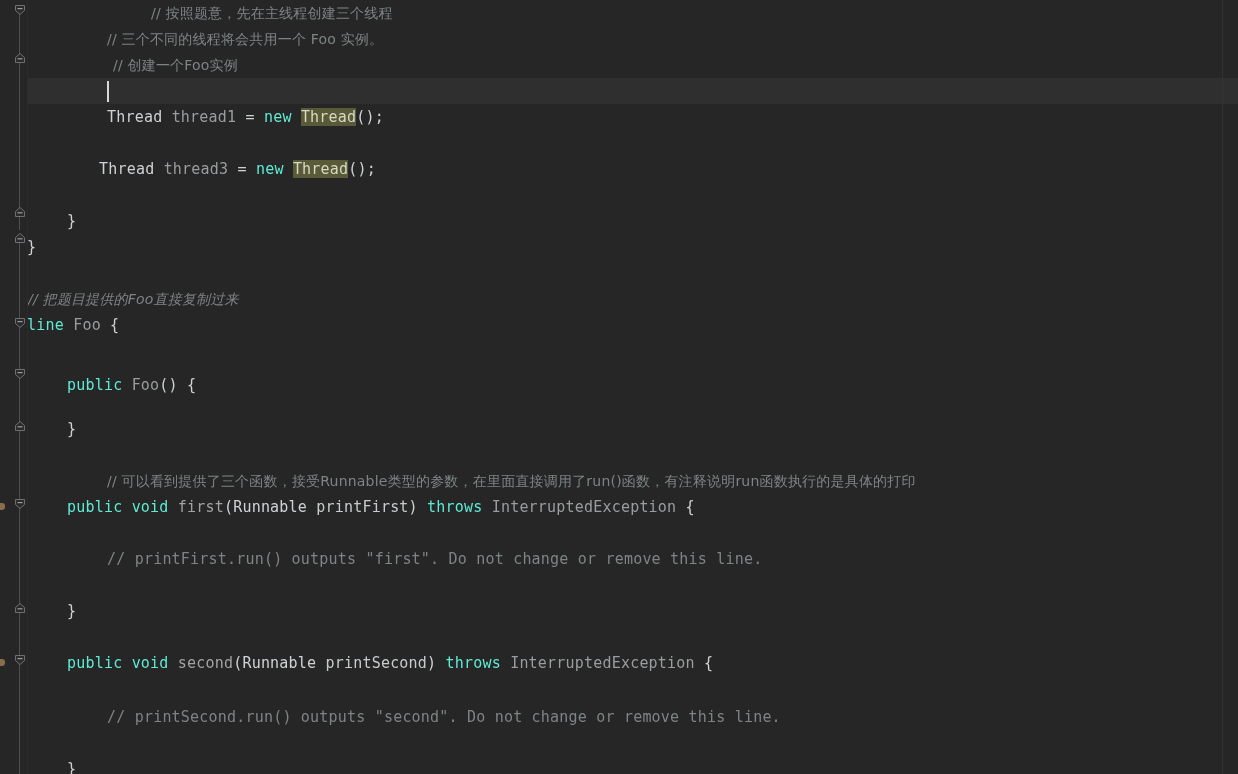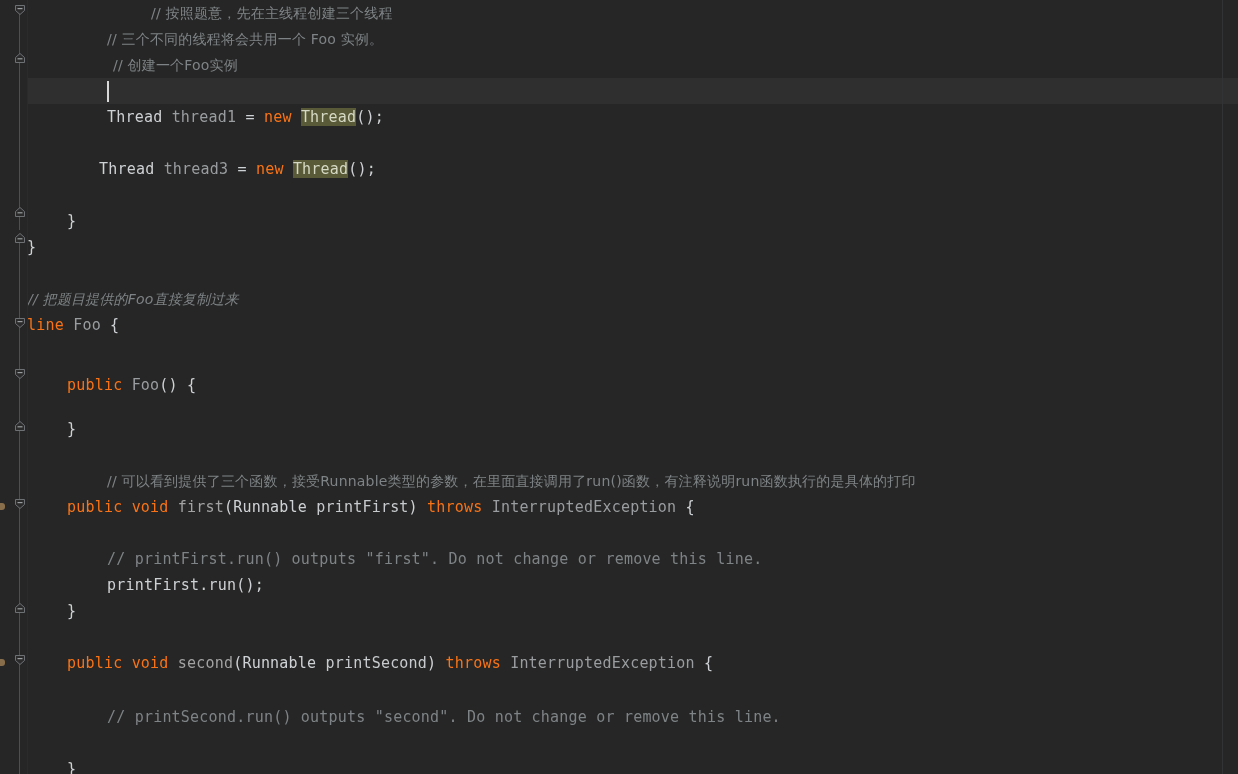--- a/index.html
+++ b/index.html
@@ -108,21 +108,21 @@
   }
   .caret {
     position: absolute;
     width: 2px;
     height: 21px;
     background: #d8d8d8;
     z-index: 6;
   }
 
   
-  .t-kw       { color: #f97316; }
+  .t-kw       { color: #5eead4; }
   .t-plain    { color: #cfd2d4; }
   .t-ident    { color: #9a9d9f; }
   .t-comment  { color: #7e8385; }
   .t-method   { color: #a3a3a3; }
   .t-param    { color: #c8cbcd; }
   .t-punc     { color: #cfd2d4; }
   .hl-usage   { background: #585a38; color: #d6d9c4; }
 
   .t-comment-cjk {
     font-family: "DejaVu Sans", sans-serif;
@@ -220,21 +220,20 @@
       <div class="line" style="top: 312px; left: 0px;"><span class="t-kw">line</span><span class="t-plain"> </span><span class="t-ident">Foo</span><span class="t-punc"> {</span></div>
       <div class="line" style="top: 338px; left: 0px;"></div>
       <div class="line" style="top: 364px; left: 40px; margin-top: 8px;"><span class="t-kw">public</span><span class="t-plain"> </span><span class="t-ident">Foo</span><span class="t-punc">() {</span></div>
       <div class="line" style="top: 390px; left: 40px;"></div>
       <div class="line" style="top: 416px; left: 40px;"><span class="t-punc">}</span></div>
       <div class="line" style="top: 442px; left: 40px;"></div>
       <div class="line" style="top: 468px; left: 80px;"><span class="t-comment t-comment-cjk">// 可以看到提供了三个函数，接受Runnable类型的参数，在里面直接调用了run()函数，有注释说明run函数执行的是具体的打印</span></div>
       <div class="line" style="top: 494px; left: 40px;"><span class="t-kw">public</span><span class="t-plain"> </span><span class="t-kw">void</span><span class="t-plain"> </span><span class="t-method">first</span><span class="t-punc">(</span><span class="t-plain">Runnable</span><span class="t-plain"> </span><span class="t-param">printFirst</span><span class="t-punc">) </span><span class="t-kw">throws</span><span class="t-plain"> </span><span class="t-ident">InterruptedException</span><span class="t-punc"> {</span></div>
       <div class="line" style="top: 520px; left: 40px;"></div>
       <div class="line" style="top: 546px; left: 80px;"><span class="t-comment">// printFirst.run() outputs "first". Do not change or remove this line.</span></div>
-      <div class="line" style="top: 572px; left: 80px;"><span class="t-plain">printFirst</span><span class="t-punc">.</span><span class="t-plain">run</span><span class="t-punc">();</span></div>
       <div class="line" style="top: 598px; left: 40px;"><span class="t-punc">}</span></div>
       <div class="line" style="top: 624px; left: 40px;"></div>
       <div class="line" style="top: 650px; left: 40px;"><span class="t-kw">public</span><span class="t-plain"> </span><span class="t-kw">void</span><span class="t-plain"> </span><span class="t-method">second</span><span class="t-punc">(</span><span class="t-plain">Runnable</span><span class="t-plain"> </span><span class="t-param">printSecond</span><span class="t-punc">) </span><span class="t-kw">throws</span><span class="t-plain"> </span><span class="t-ident">InterruptedException</span><span class="t-punc"> {</span></div>
       <div class="line" style="top: 676px; left: 40px;"></div>
       <div class="line" style="top: 704px; left: 80px;"><span class="t-comment">// printSecond.run() outputs "second". Do not change or remove this line.</span></div>
       <div class="line" style="top: 756px; left: 40px;"><span class="t-punc">}</span></div>
     </div>
 
   <div class="edge-line"></div>
 <div class="caret" style="top: 81px; left: 107px;"></div>

